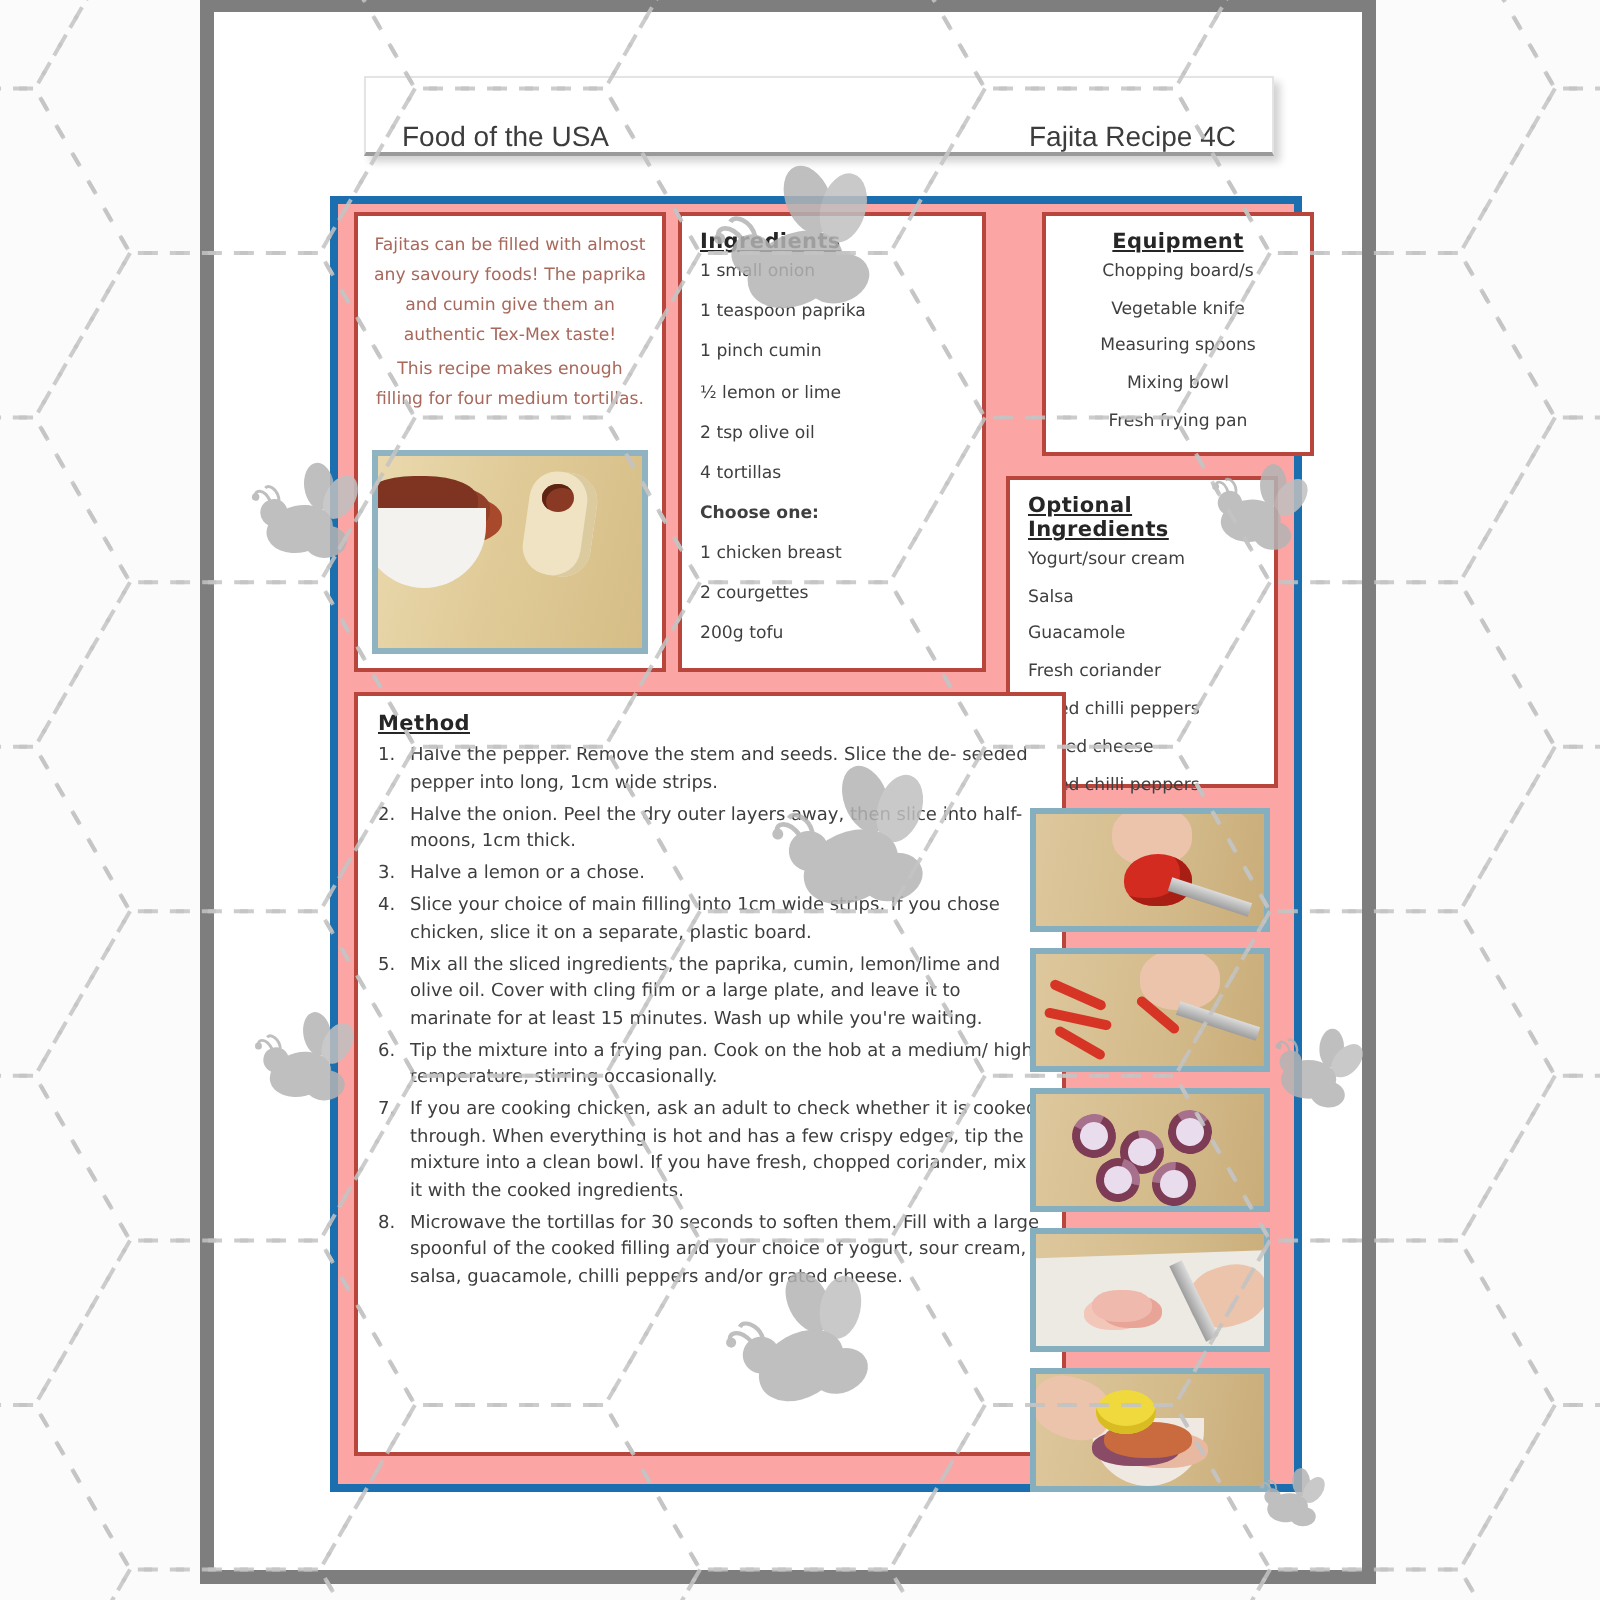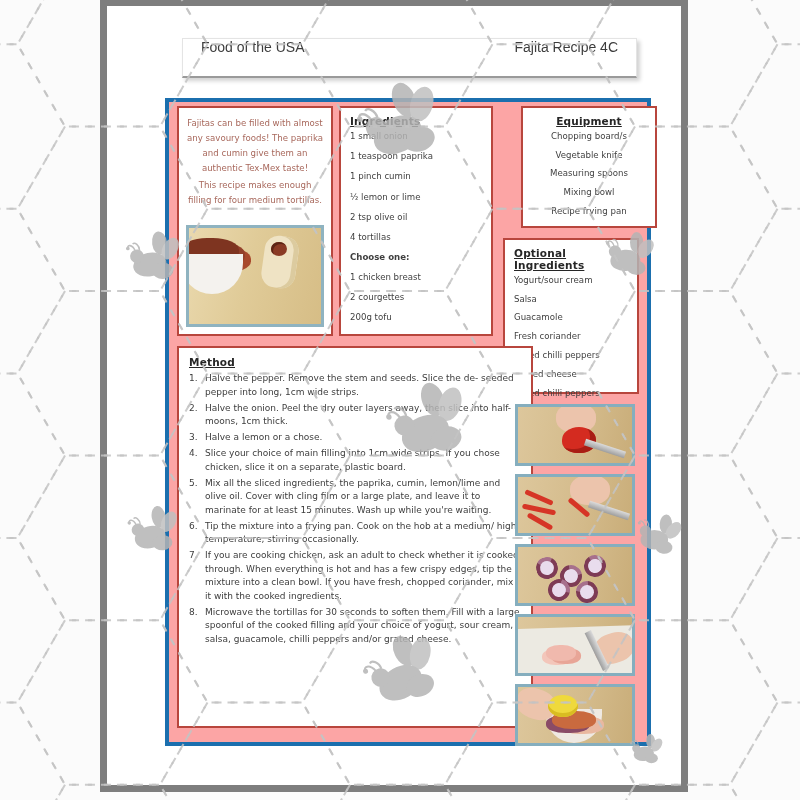--- a/index.html
+++ b/index.html
@@ -7,21 +7,21 @@
               font-family:"DejaVu Sans", sans-serif; }
   .stage { position:relative; width:800px; height:800px; }
 
   
   .page { position:absolute; left:100px; top:0; width:588px; height:792px;
           background:#ffffff; border:7px solid #7e7e7e; border-top-width:6px; z-index:1; }
 
   .header-bar { position:absolute; left:75px; top:32px; width:455px; height:40px;
                 background:#ffffff; border:1px solid #e4e4e4; border-bottom:2px solid #9a9a9a;
                 box-shadow:3px 3px 4px rgba(0,0,0,0.18);
-                display:flex; align-items:flex-start; justify-content:space-between; padding:0 18px;
+                display:flex; align-items:flex-end; justify-content:space-between; padding:0 18px;
                 font-family:"Liberation Sans", sans-serif; font-size:14px; color:#3c3c3c; z-index:2; }
 
   .blue-box { position:absolute; left:58px; top:92px; width:486px; height:648px;
               border:4px solid #1b6fae; background:#fca5a5; z-index:2; }
 
   .red-box { position:absolute; border:2px solid #b8463d; background:#fff; }
 
   .box-title { font-size:10.5px; font-weight:bold; text-decoration:underline; color:#262626;
                letter-spacing:0.2px; }
 
@@ -149,21 +149,21 @@
         </div>
       </div>
 
       <div class="red-box equipment-box">
         <div class="box-title">Equipment</div>
         <div class="plain-list">
           <div>Chopping board/s</div>
           <div>Vegetable knife</div>
           <div>Measuring spoons</div>
           <div>Mixing bowl</div>
-          <div>Recipe frying pan</div>
+          <div>Fresh frying pan</div>
         </div>
       </div>
 
       <div class="red-box optional-box">
         <div class="box-title">Optional Ingredients</div>
         <div class="plain-list">
           <div>Yogurt/sour cream</div>
           <div>Salsa</div>
           <div>Guacamole</div>
           <div>Fresh coriander</div>

